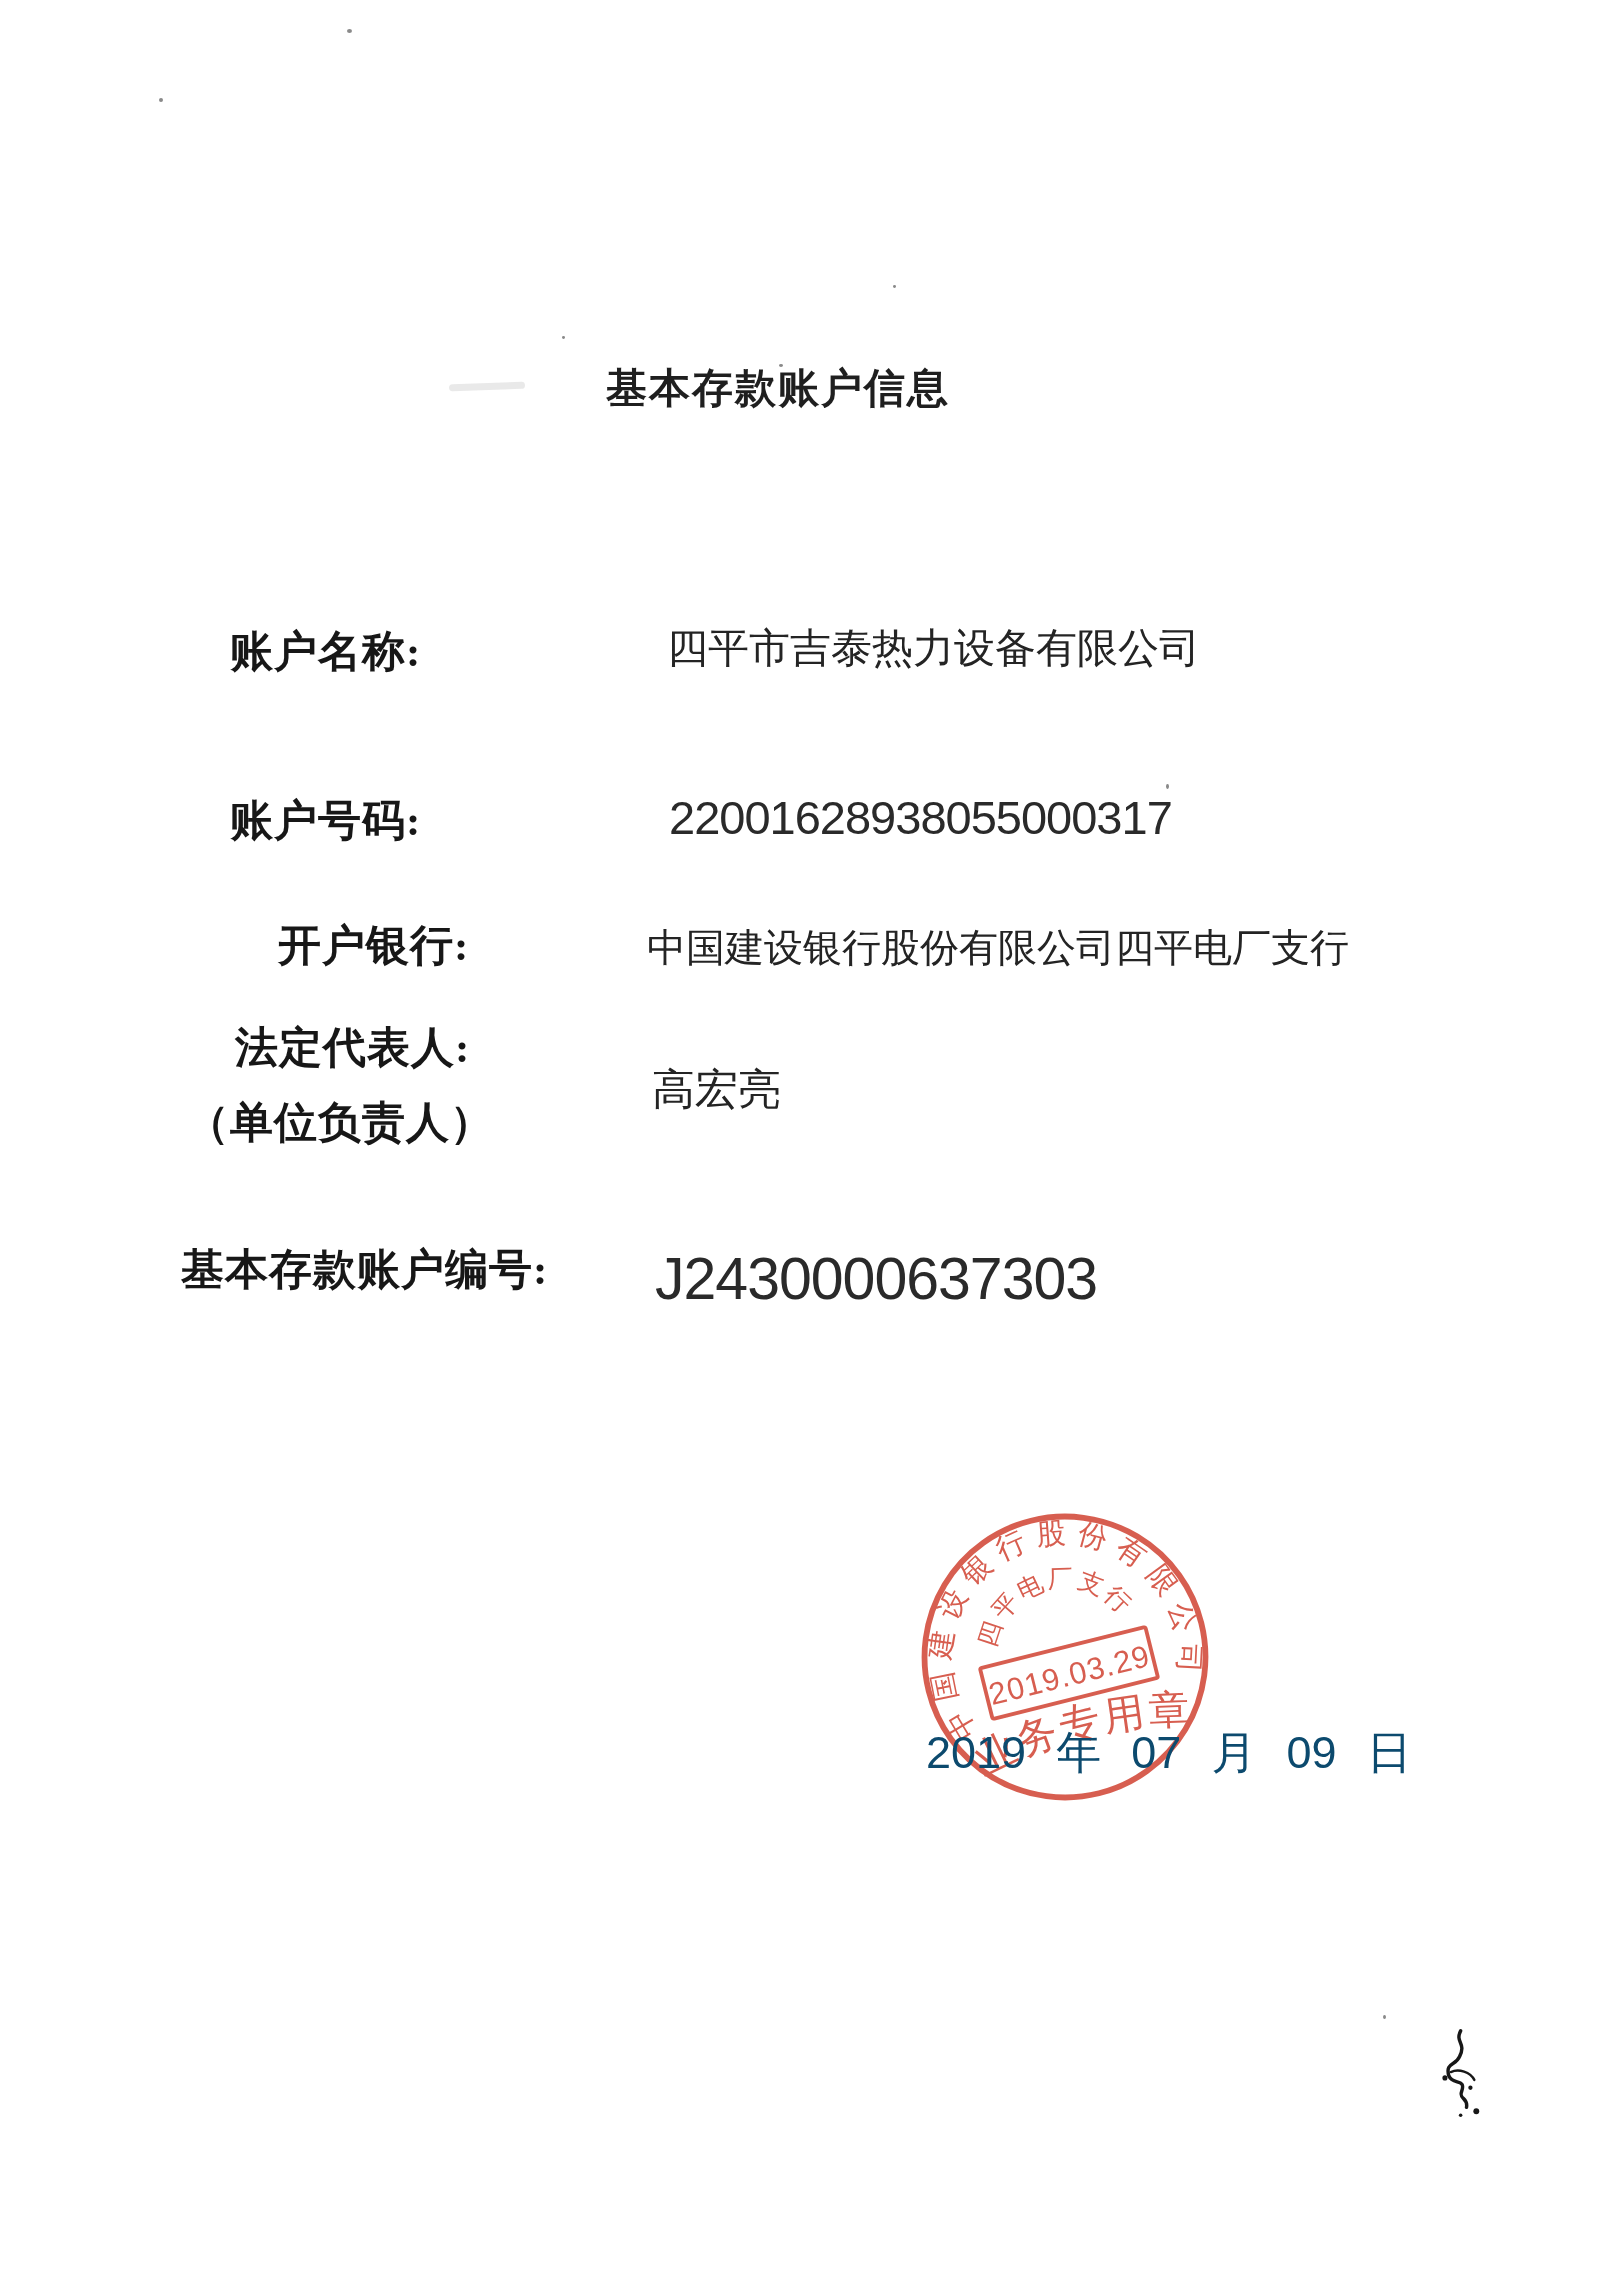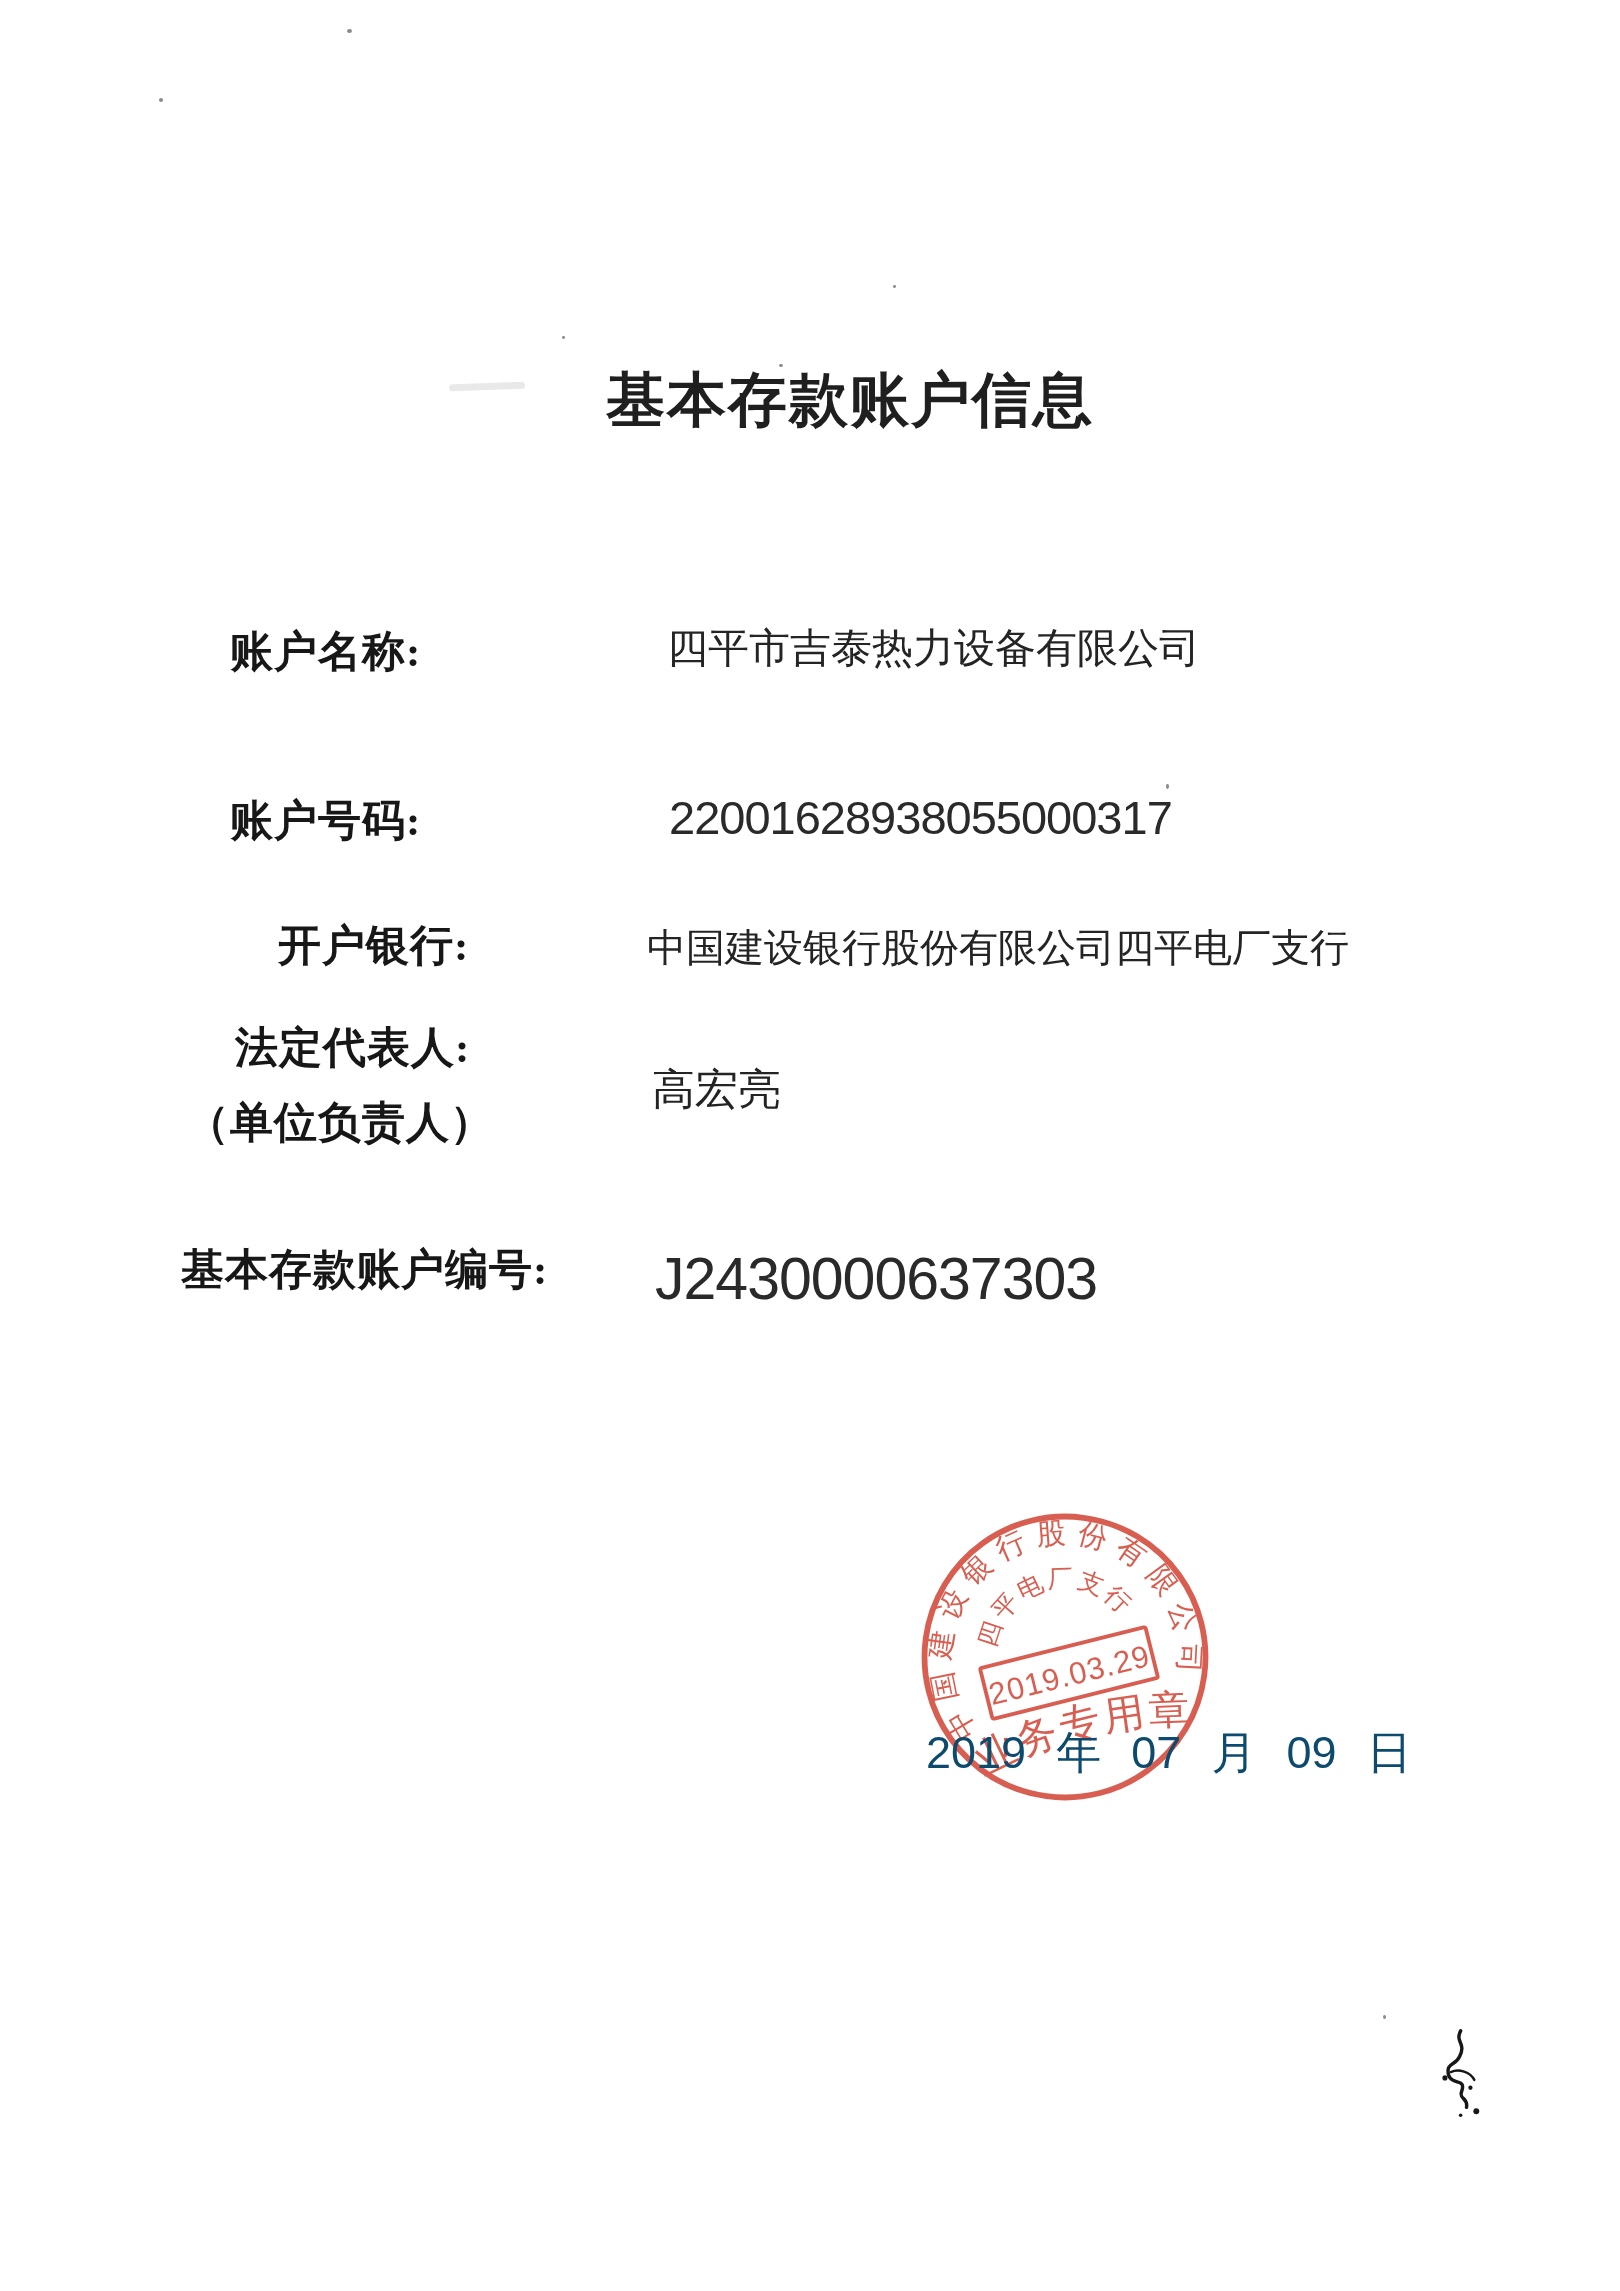--- a/index.html
+++ b/index.html
@@ -3,21 +3,21 @@
 <meta charset="utf-8">
 <style>
   * { margin:0; padding:0; box-sizing:border-box; }
   body { background:#ffffff; font-family:"Liberation Serif", serif; }
   .page {
     position:relative; width:1620px; height:2292px;
     background:#ffffff; overflow:hidden; color:#1d1d1d;
   }
   .doc-title {
     position:absolute; left:606px; top:361px;
-    font-size:59px; font-weight:bold; letter-spacing:2px;
+    font-size:41px; font-weight:bold; letter-spacing:2px;
     color:#1f1f1f; white-space:nowrap;
   }
   .field-label {
     position:absolute; font-size:43px; font-weight:700;
     color:#171717; white-space:nowrap; letter-spacing:1px;
   }
   .field-value {
     position:absolute; font-size:41px; font-weight:400;
     color:#242424; white-space:nowrap;
   }

